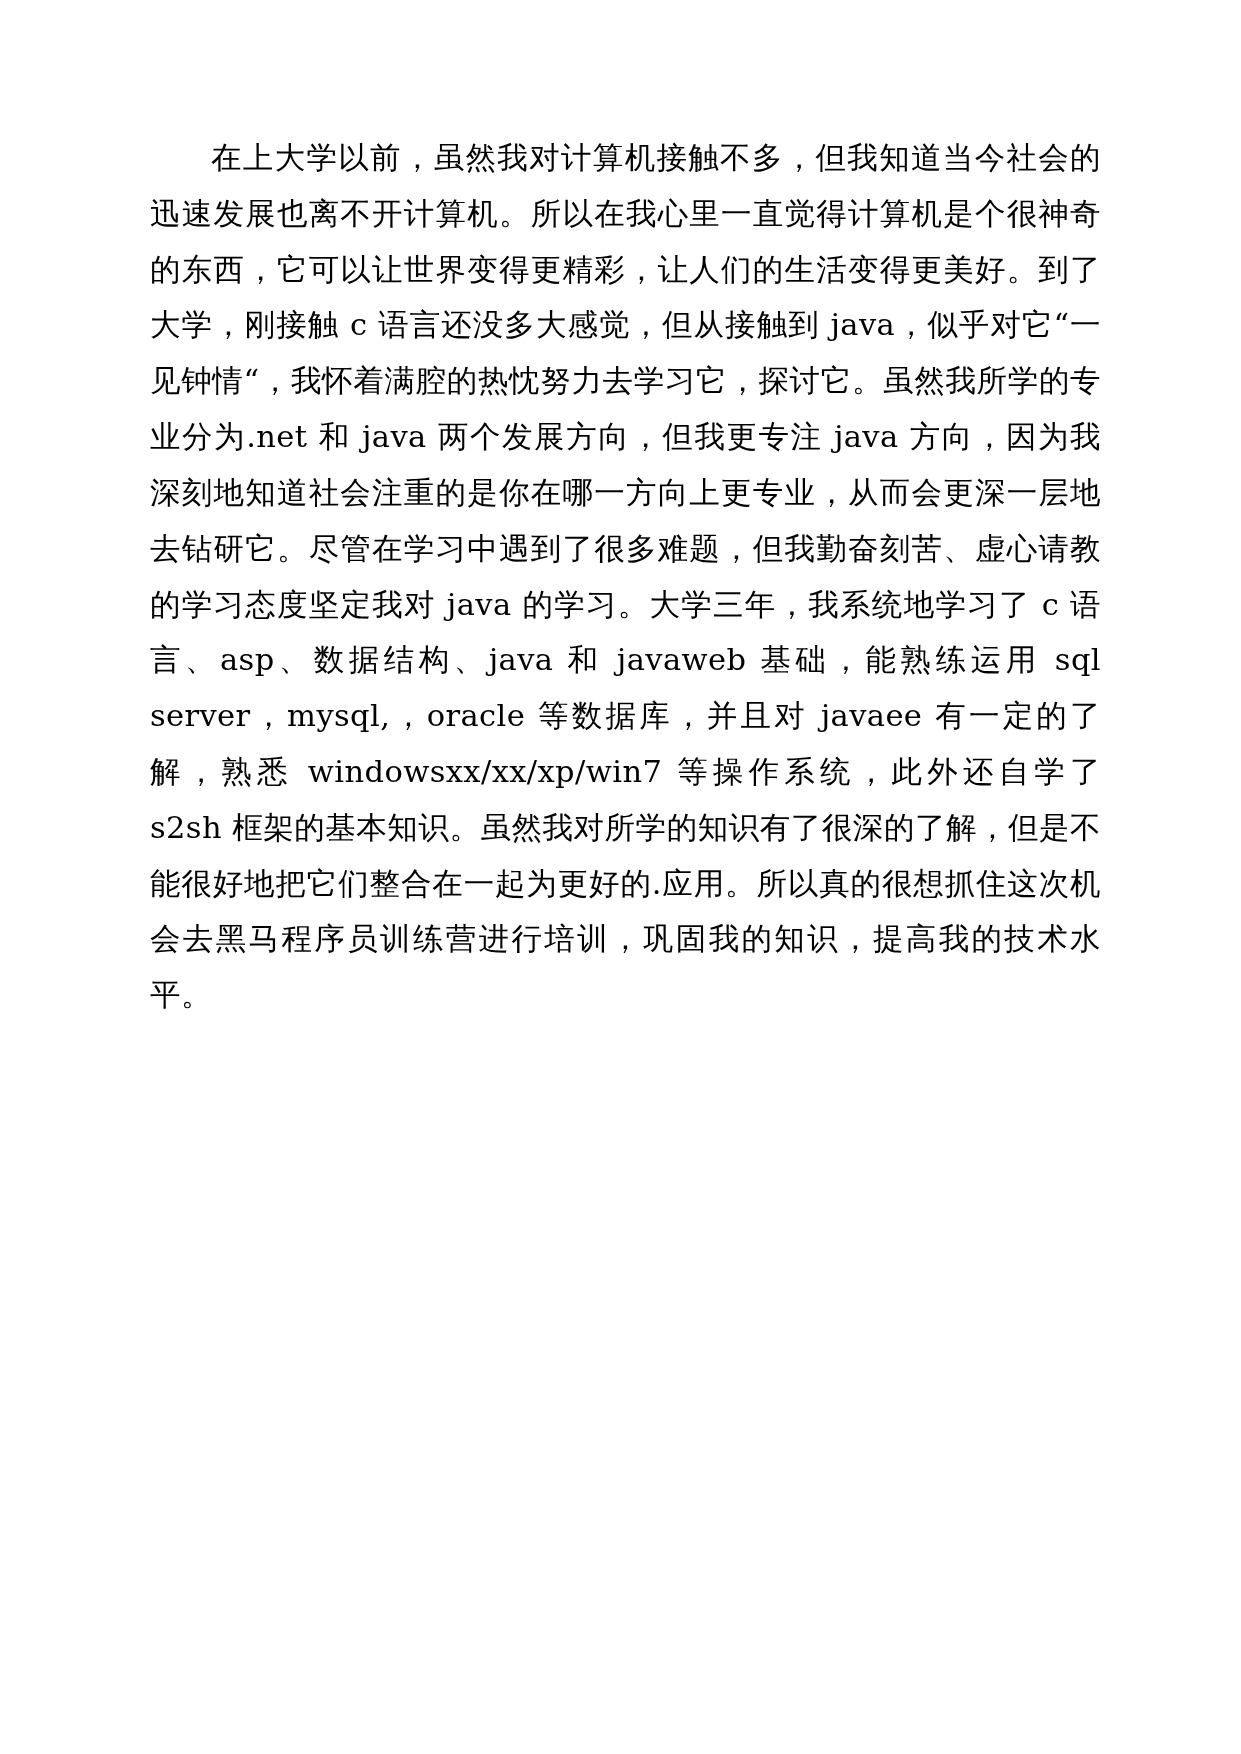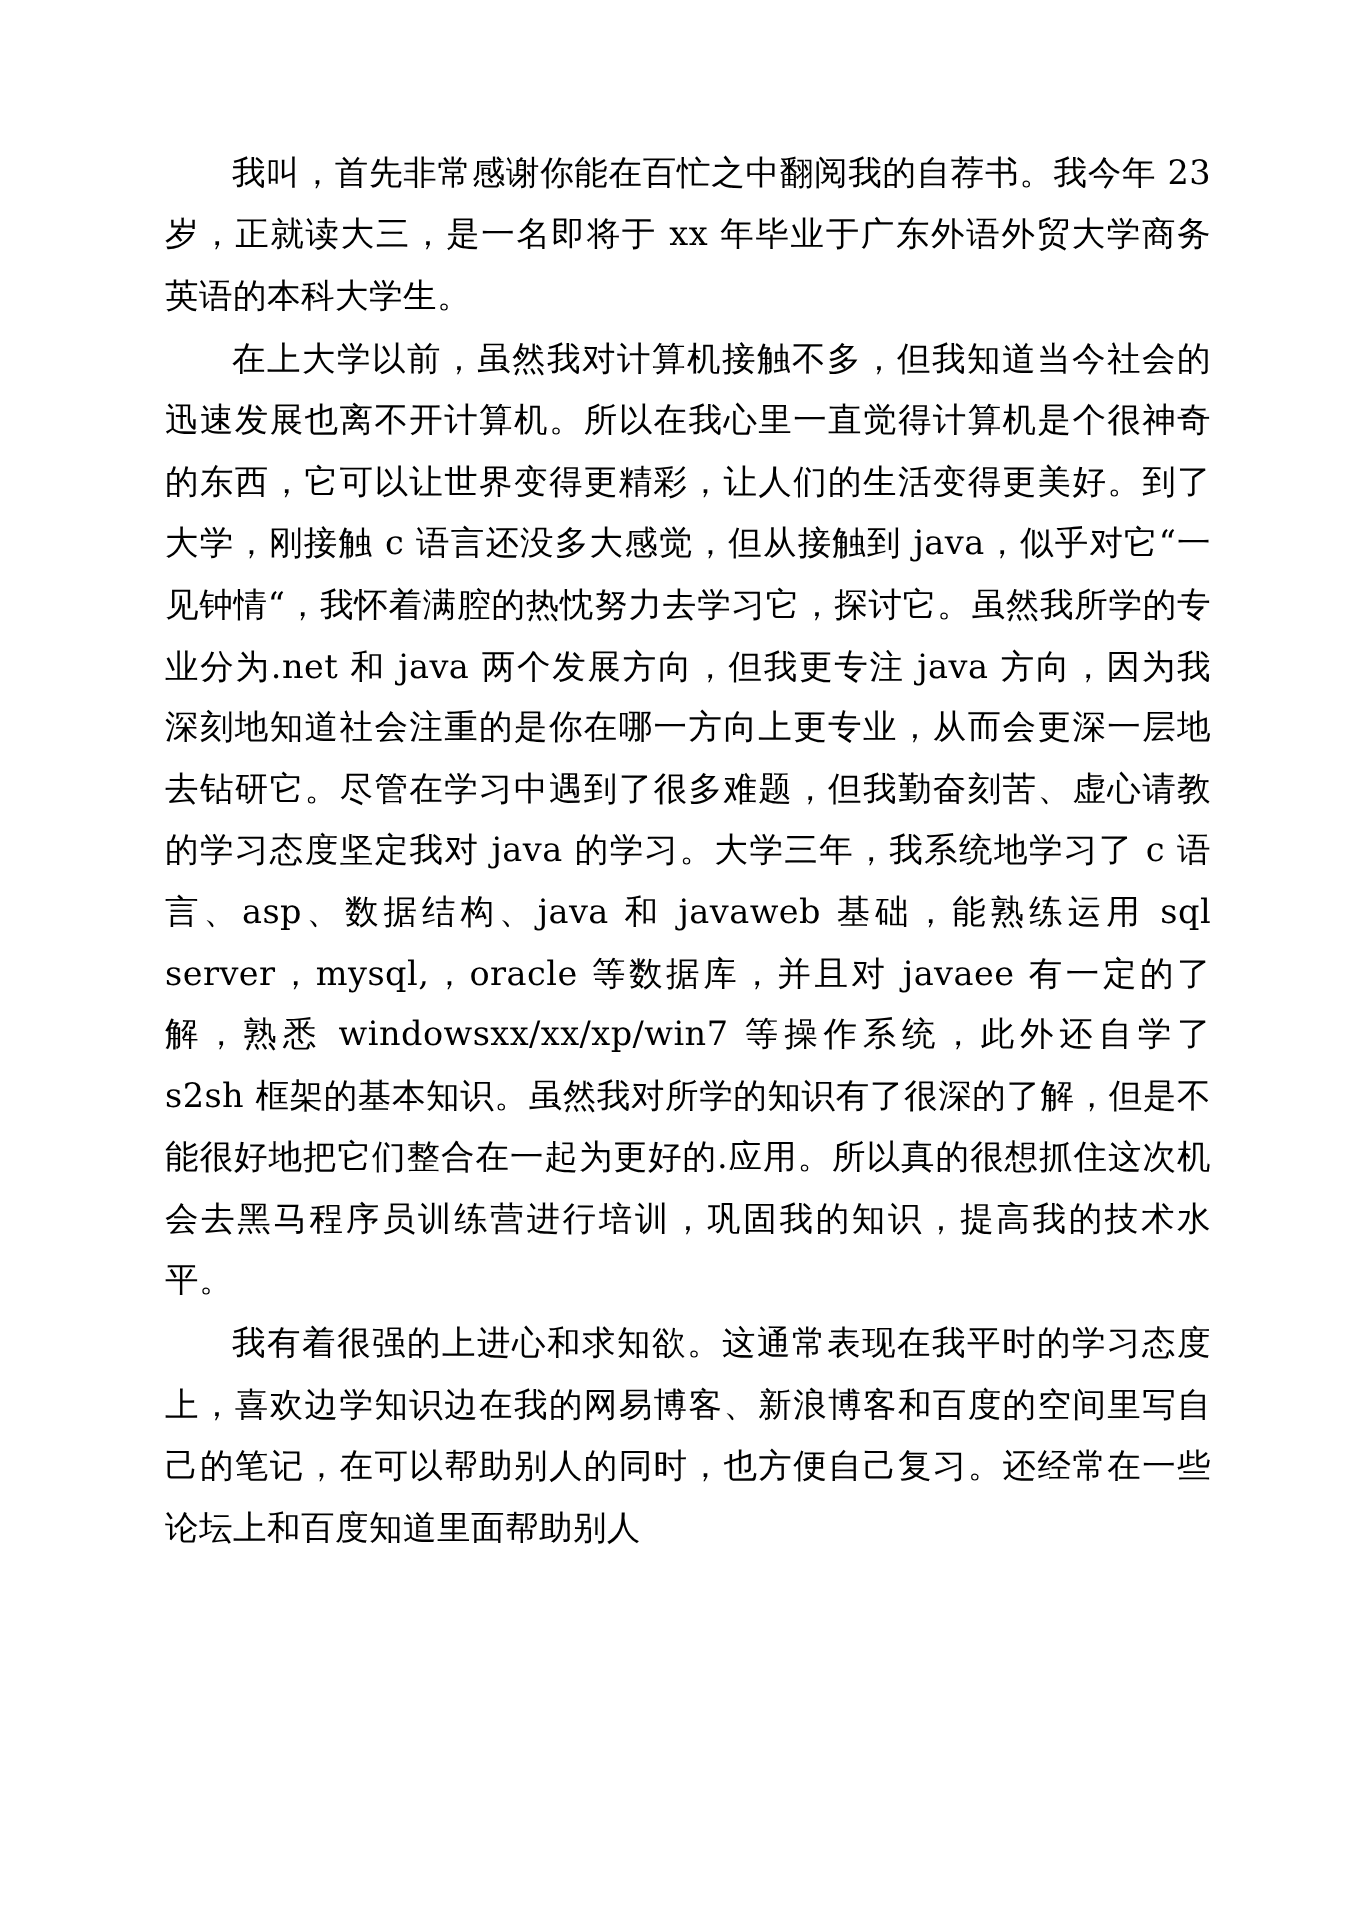--- a/index.html
+++ b/index.html
@@ -34,17 +34,15 @@
     text-indent: 2em;
     white-space: pre-wrap;
     word-break: break-word;
   }
 </style>
 </head>
 <body>
 
 <div class="page">
   <div class="doc-body">
-    <p class="para">我叫，首先非常感谢你能在百忙之中翻阅我的自荐书。我今年 23 岁，正就读大三，是一名即将于 xx 年毕业于广东外语外贸大学商务英语的本科大学生。</p>
     <p class="para">在上大学以前，虽然我对计算机接触不多，但我知道当今社会的迅速发展也离不开计算机。所以在我心里一直觉得计算机是个很神奇的东西，它可以让世界变得更精彩，让人们的生活变得更美好。到了大学，刚接触 c 语言还没多大感觉，但从接触到 java，似乎对它“一见钟情“，我怀着满腔的热忱努力去学习它，探讨它。虽然我所学的专业分为.net 和 java 两个发展方向，但我更专注 java 方向，因为我深刻地知道社会注重的是你在哪一方向上更专业，从而会更深一层地去钻研它。尽管在学习中遇到了很多难题，但我勤奋刻苦、虚心请教的学习态度坚定我对 java 的学习。大学三年，我系统地学习了 c 语言、asp、数据结构、java 和 javaweb 基础，能熟练运用 sql server，mysql,，oracle 等数据库，并且对 javaee 有一定的了解，熟悉 windowsxx/xx/xp/win7 等操作系统，此外还自学了 s2sh 框架的基本知识。虽然我对所学的知识有了很深的了解，但是不能很好地把它们整合在一起为更好的.应用。所以真的很想抓住这次机会去黑马程序员训练营进行培训，巩固我的知识，提高我的技术水平。</p>
-    <p class="para">我有着很强的上进心和求知欲。这通常表现在我平时的学习态度上，喜欢边学知识边在我的网易博客、新浪博客和百度的空间里写自己的笔记，在可以帮助别人的同时，也方便自己复习。还经常在一些论坛上和百度知道里面帮助别人</p>
   </div>
 </div>
 
 </body></html>

